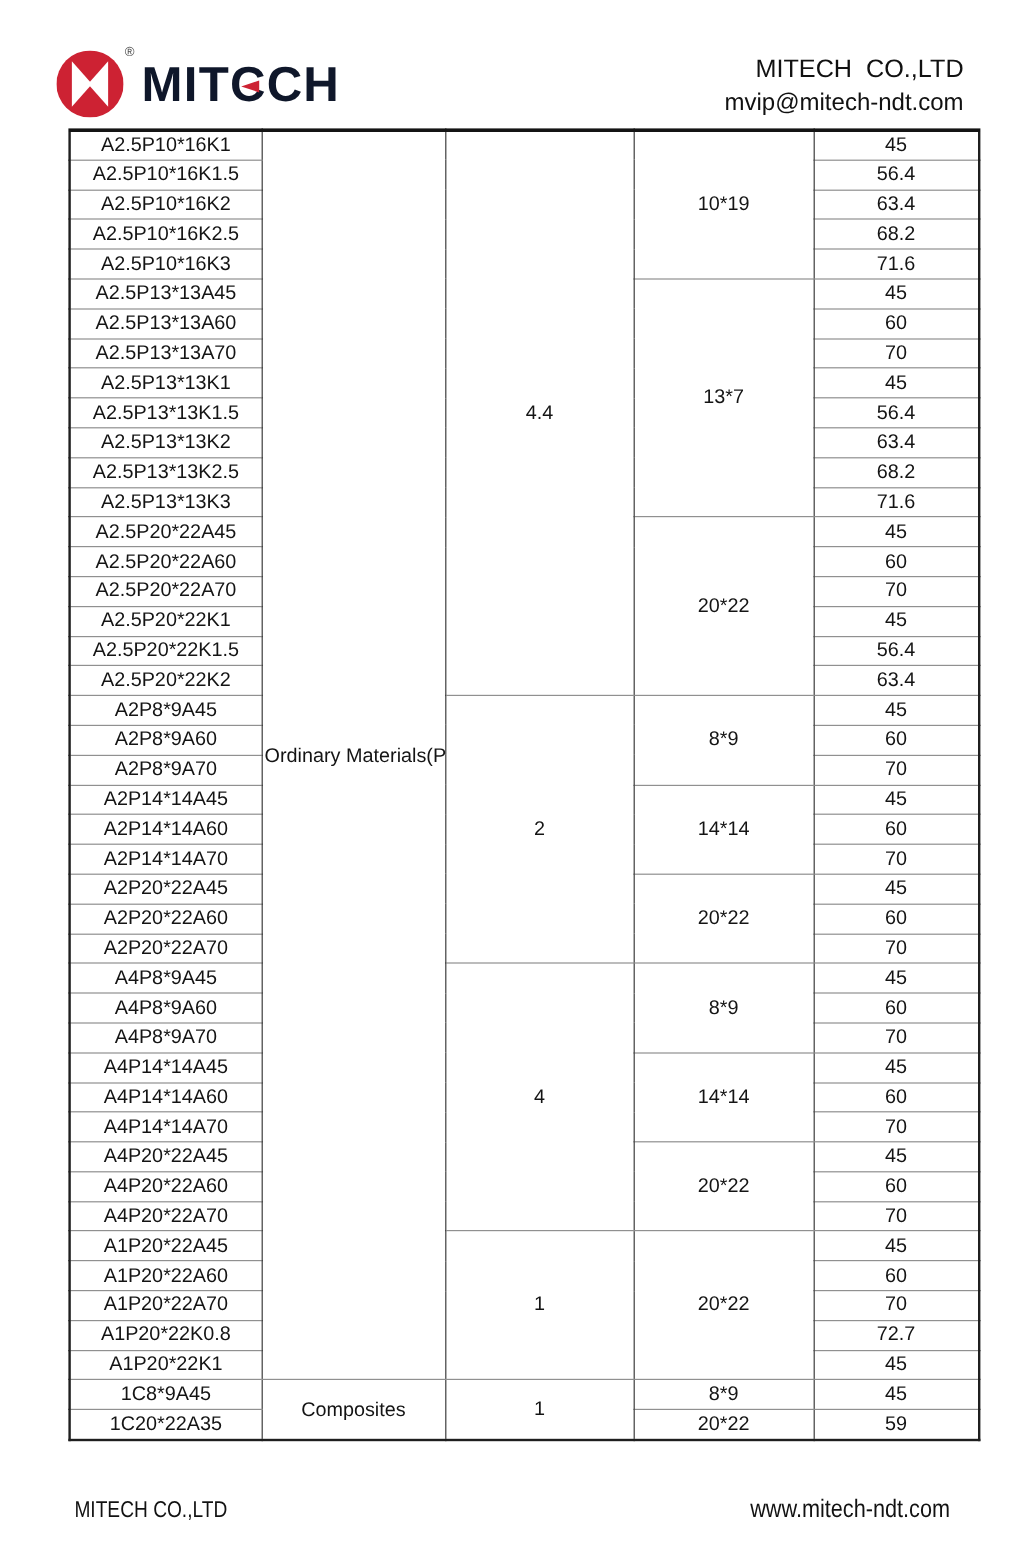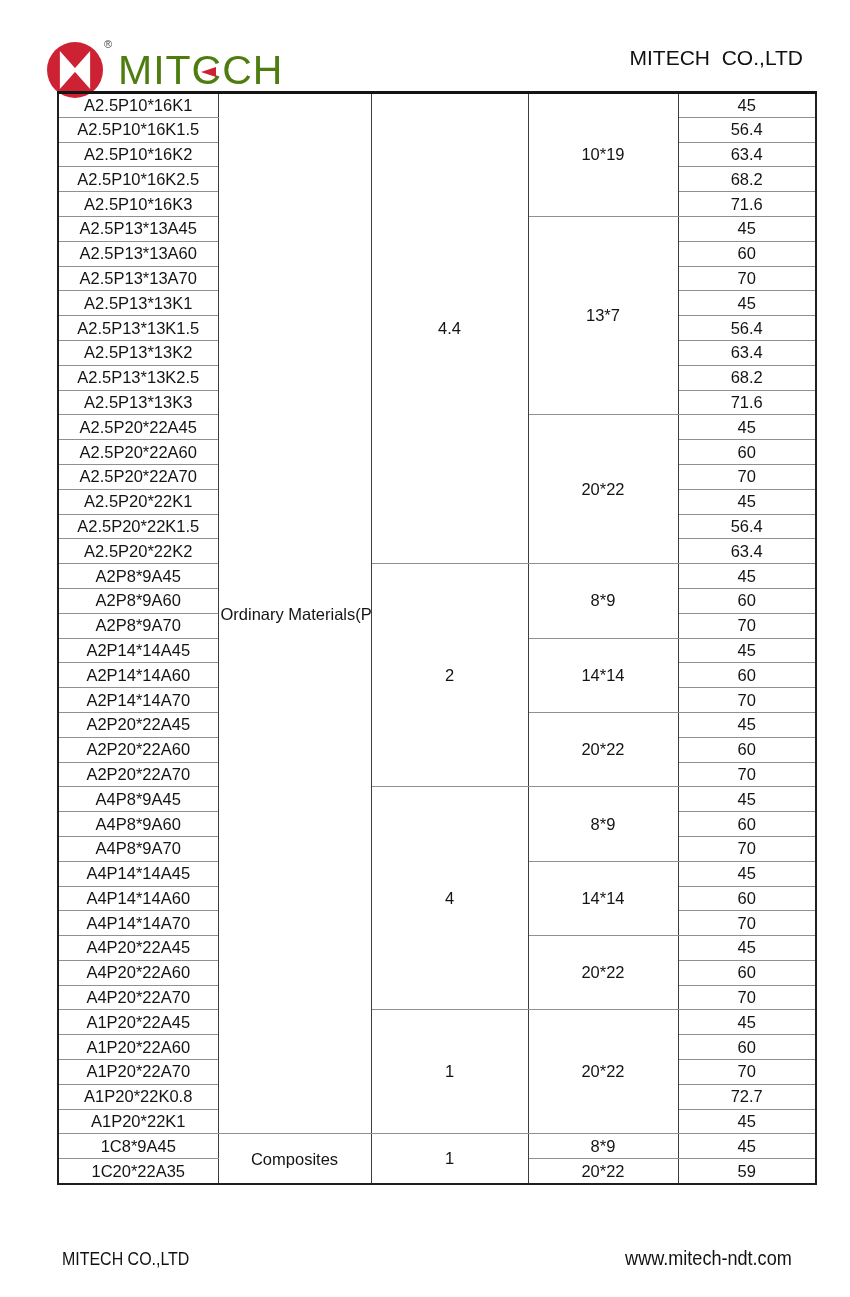--- a/index.html
+++ b/index.html
@@ -5,32 +5,32 @@
   * { margin:0; padding:0; box-sizing:border-box; }
   html,body { background:#ffffff; }
   body { font-family:"Liberation Sans", sans-serif; color:#161616; }
   .page { position:relative; width:850px; height:1297px; background:#ffffff; overflow:hidden; }
 
   
   .logo { position:absolute; left:47px; top:42px; display:flex; align-items:center; }
   .logo-mark { position:relative; width:56px; height:56px; }
   .logo-mark svg { display:block; width:56px; height:56px; }
   .logo-reg { position:absolute; right:-9px; top:-4px; font-size:11px; color:#4a4a4a; }
-  .logo-wordmark { margin-left:15px; font-size:41px; font-weight:400; letter-spacing:1px;
-                   color:#4d7c0f; line-height:1; white-space:nowrap; }
+  .logo-wordmark { margin-left:15px; font-size:41px; font-weight:700; letter-spacing:1px;
+                   color:#0f172a; line-height:1; white-space:nowrap; }
   .logo-e { position:relative; display:inline-block; }
   .logo-e-arrow { position:absolute; right:6px; top:54%; transform:translateY(-50%);
                   width:0; height:0; border-top:5px solid transparent;
                   border-bottom:5px solid transparent; border-right:15px solid #cd2233; }
   .header-right { position:absolute; right:47px; top:44px; text-align:right; }
   .header-company { font-size:21px; color:#111; white-space:pre; line-height:28px; }
   .header-email   { font-size:20px; color:#111; line-height:28px; }
 
   
-  .table-wrap { position:absolute; left:45px; top:91px; width:760px;padding-left:12px; }
+  .table-wrap { position:absolute; left:45px; top:107px; width:760px;padding-left:12px; }
   table.spec { width:760px; height:1094px; border-collapse:collapse; table-layout:fixed;
                border:2px solid #1f1f1f; border-top:3px solid #141414; }
   table.spec td { border:1px solid #3d3d3d; border-top:1px solid #909090; border-bottom:1px solid #909090;
                   text-align:center; vertical-align:middle; font-size:16.5px; color:#141414;
                   height:24.8px; padding:0 2px; overflow:hidden; white-space:nowrap; }
   td.material-cell { white-space:normal; line-height:1.7; font-size:16.5px; padding:0 14px; }
   td.model-cell { font-size:16px; }
   td.freq-cell, td.size-cell, td.value-cell { font-size:17px; }
 
   
@@ -51,20 +51,21 @@
         <polygon points="23,16 53,50 23,84" fill="#ffffff"></polygon>
         <polygon points="77,16 47,50 77,84" fill="#ffffff"></polygon>
       </svg>
       <span class="logo-reg">®</span>
     </div>
     <div class="logo-wordmark">MIT<span class="logo-e">C<span class="logo-e-arrow"></span></span>CH</div>
   </div>
 
   <div class="header-right">
     <div class="header-company">MITECH  CO.,LTD</div>
+    <div class="header-email">mvip@mitech-ndt.com</div>
   </div>
 
   <div class="table-wrap">
     <table class="spec">
       <colgroup>
         <col style="width:160px">
         <col style="width:153px">
         <col style="width:157px">
         <col style="width:150px">
         <col style="width:138px">

